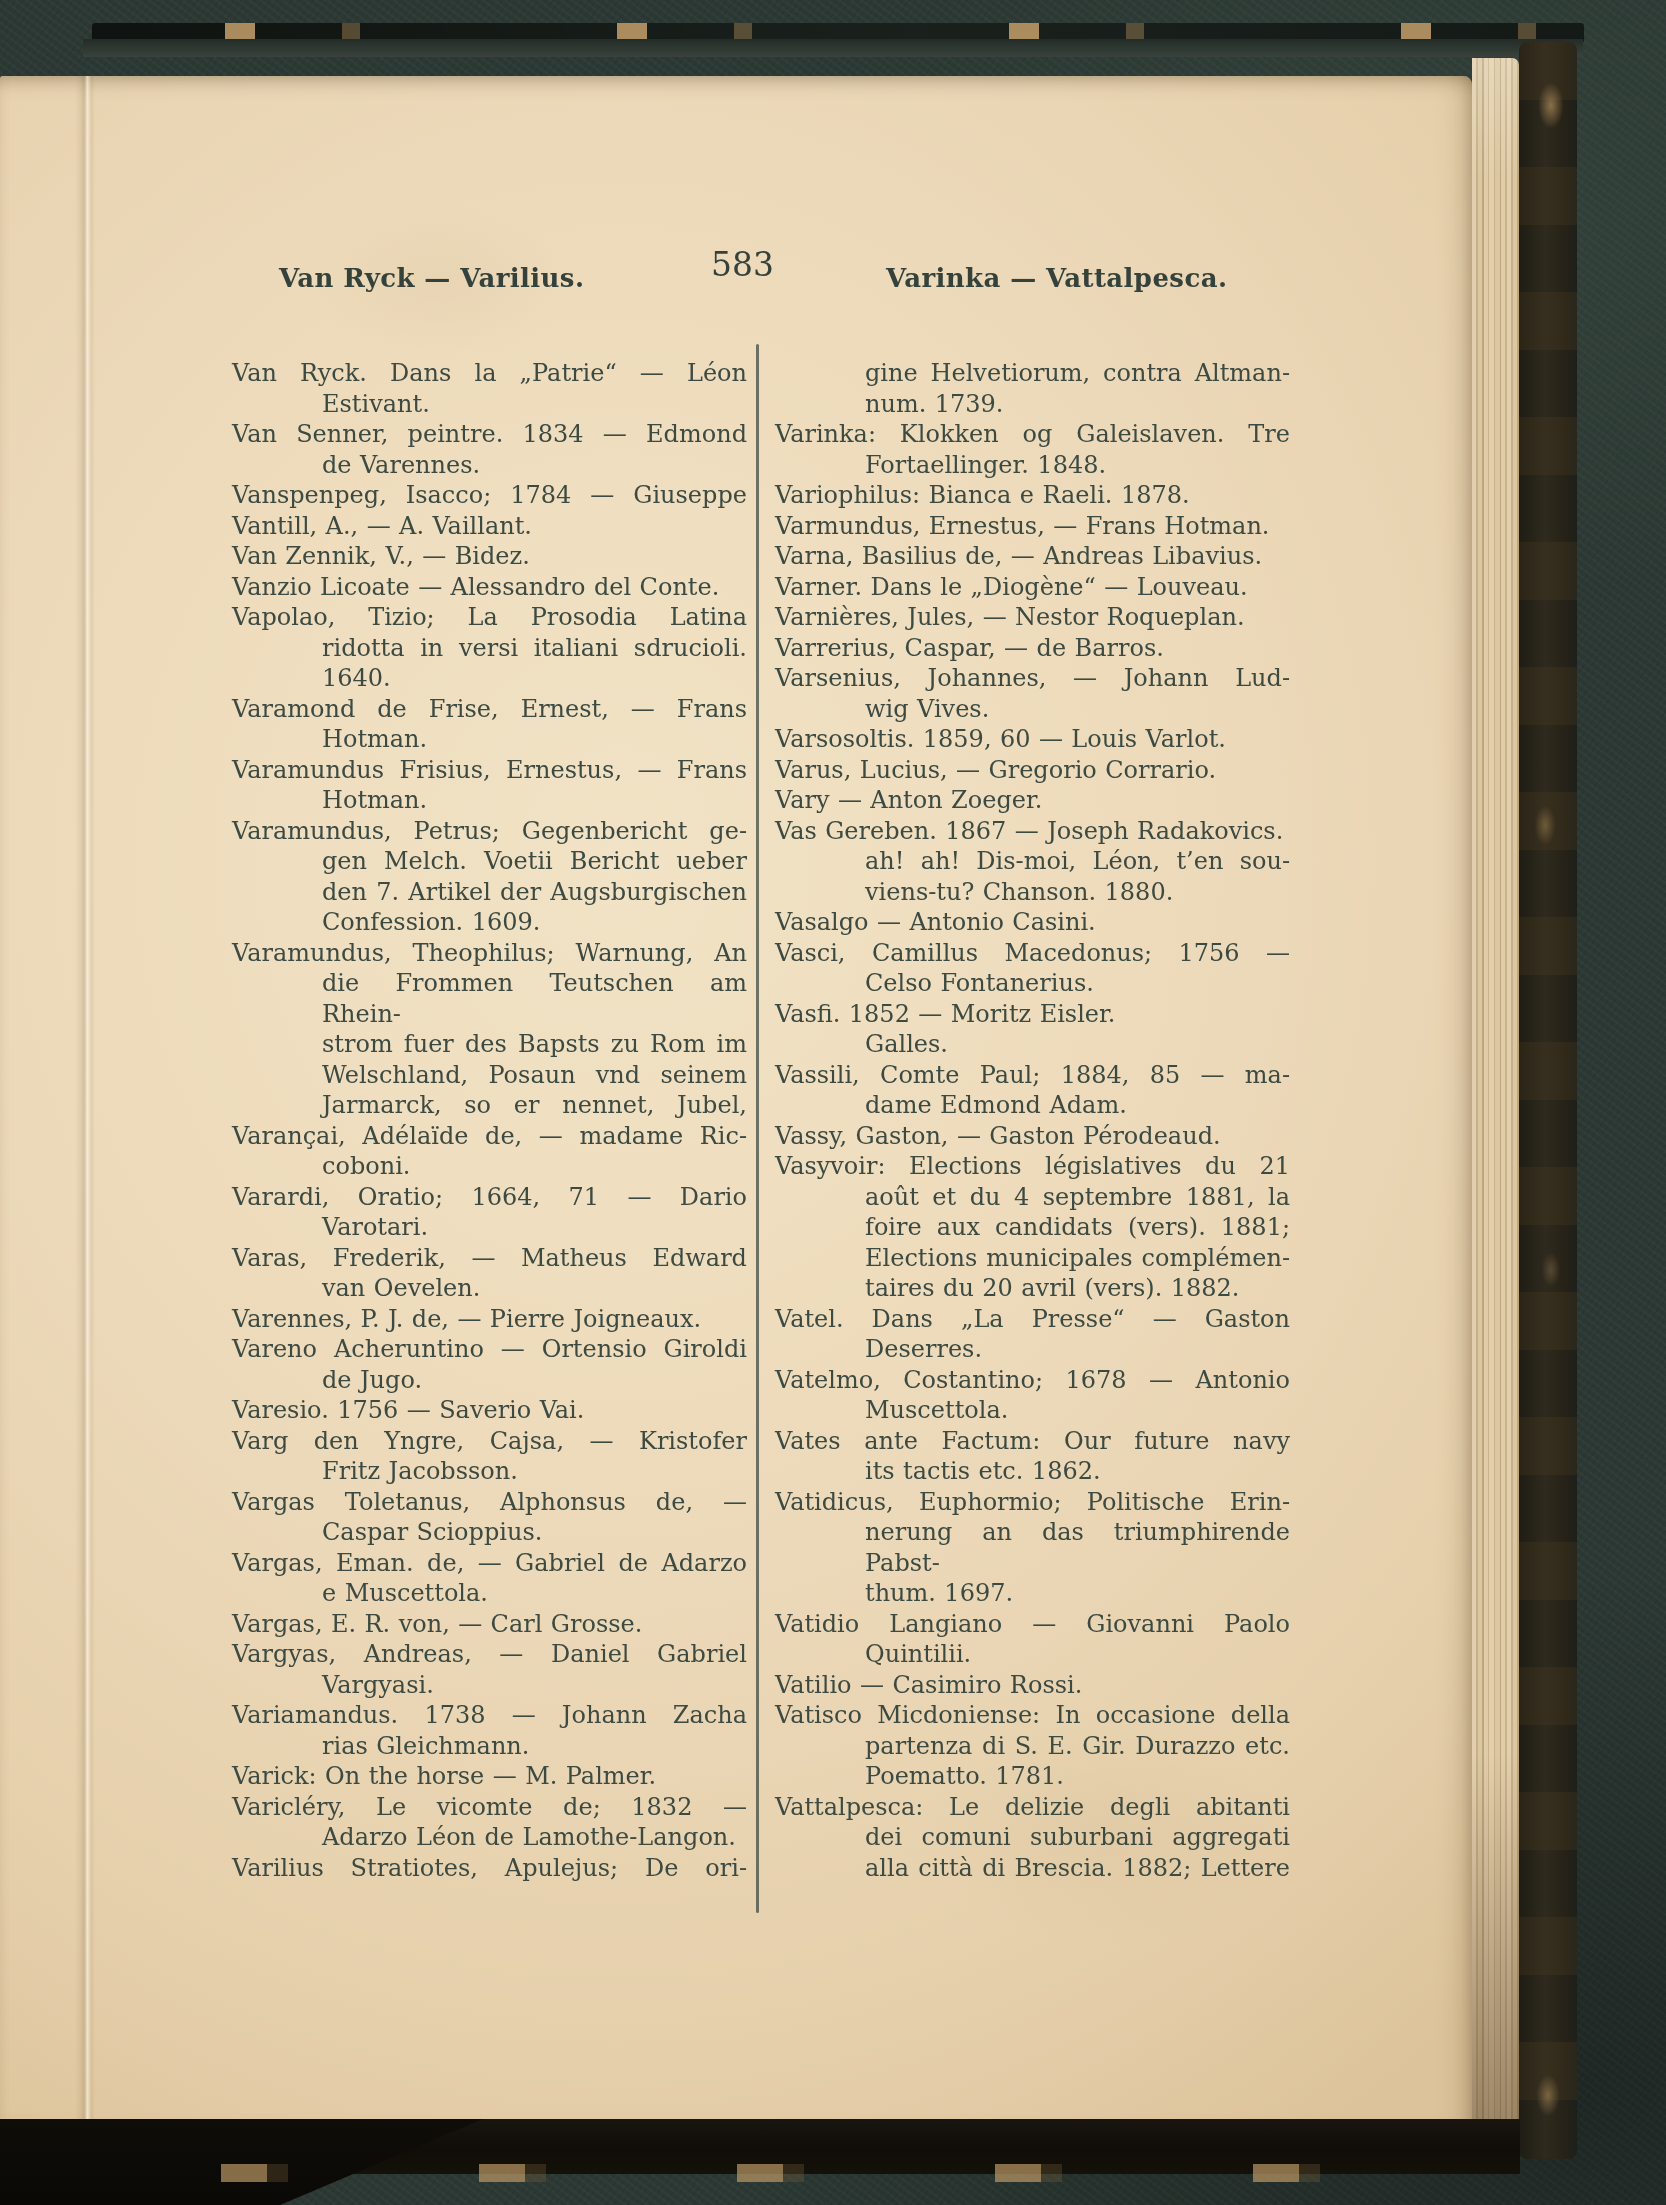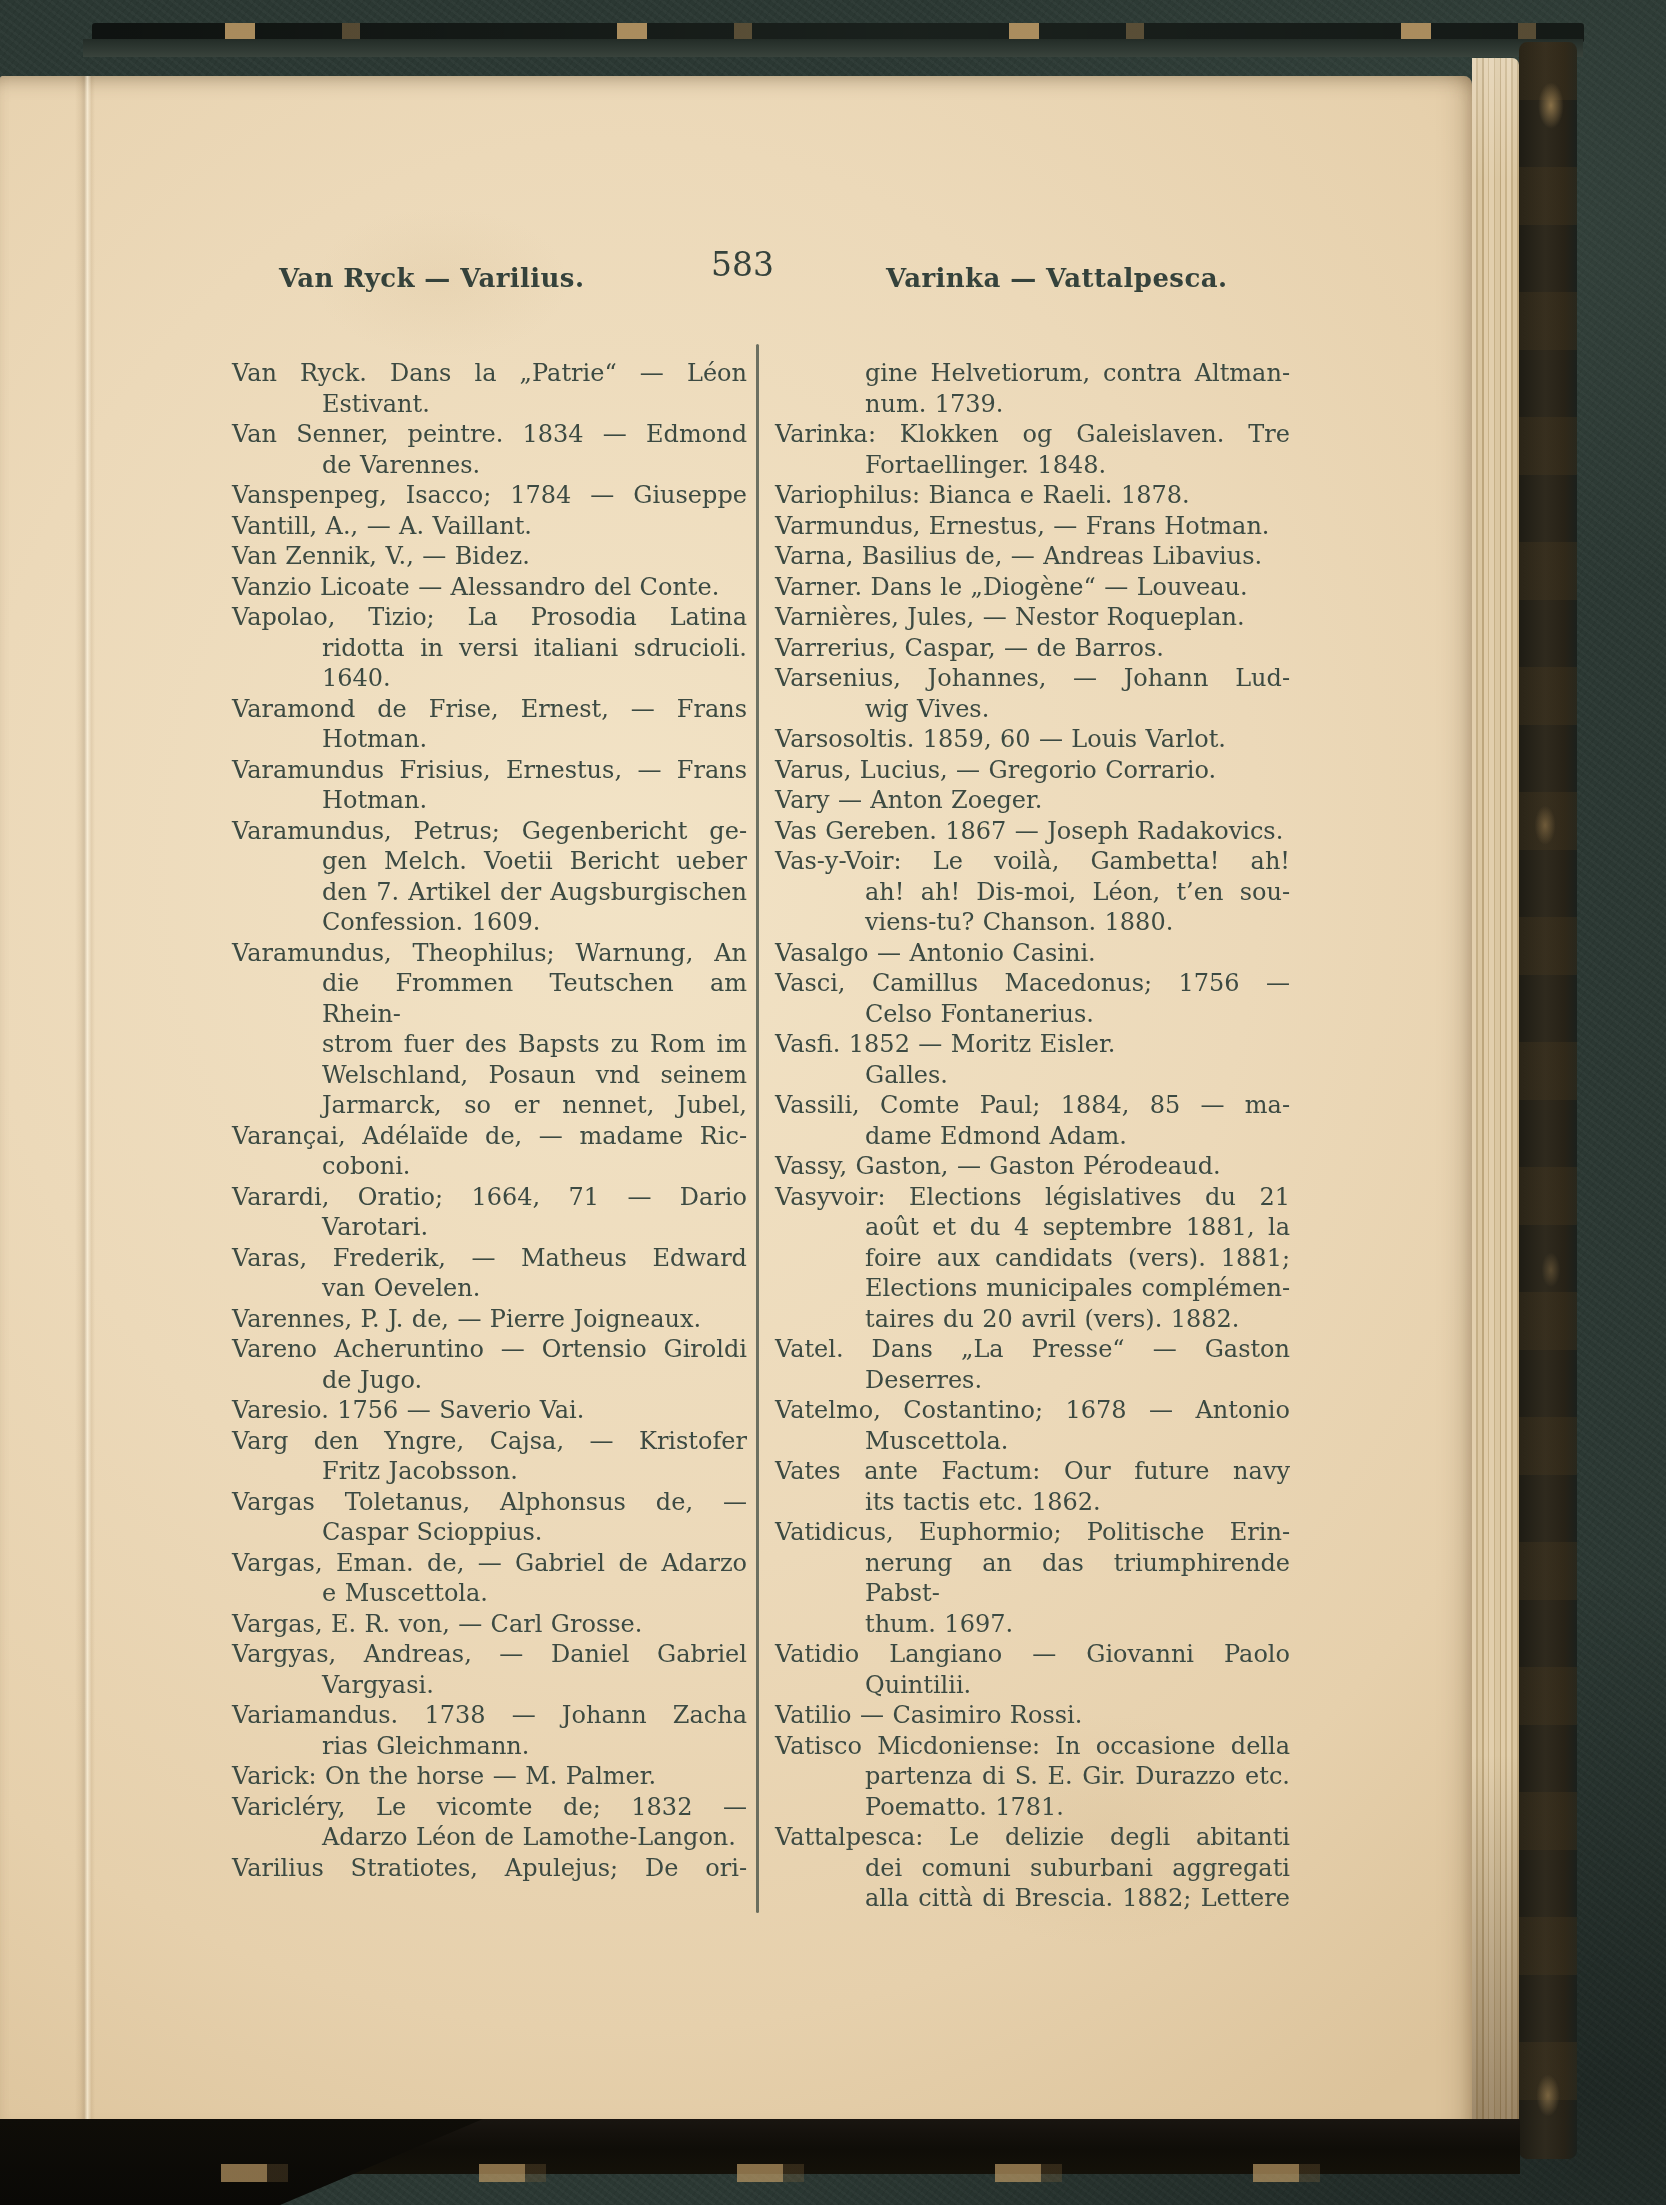--- a/index.html
+++ b/index.html
@@ -342,21 +342,20 @@
         <div class="entry">
           <div class="line endline">Varus, Lucius, — Gregorio Corrario.</div>
         </div>
         <div class="entry">
           <div class="line endline">Vary — Anton Zoeger.</div>
         </div>
         <div class="entry">
           <div class="line endline">Vas Gereben. 1867 — Joseph Radakovics.</div>
         </div>
         <div class="entry">
-          <div class="line">Vas-y-Voir: Le voilà, Gambetta! ah!</div>
           <div class="line cont">ah! ah! Dis-moi, Léon, t’en sou-</div>
           <div class="line cont endline">viens-tu? Chanson. 1880.</div>
         </div>
         <div class="entry">
           <div class="line endline">Vasalgo — Antonio Casini.</div>
         </div>
         <div class="entry">
           <div class="line">Vasci, Camillus Macedonus; 1756 —</div>
           <div class="line cont endline">Celso Fontanerius.</div>
         </div>

